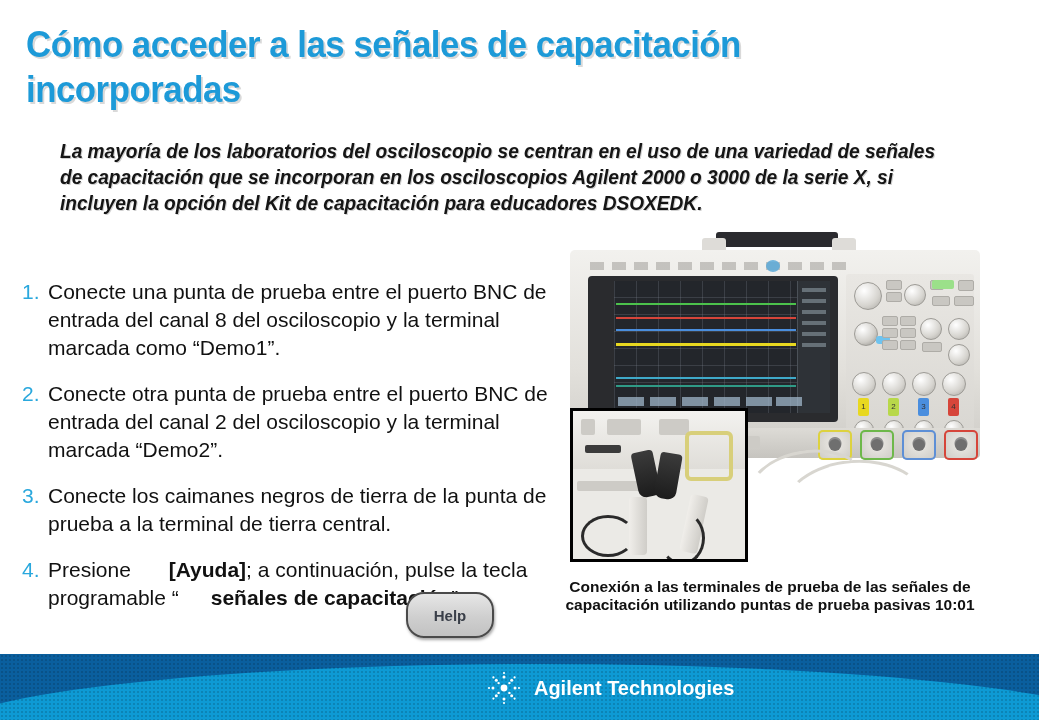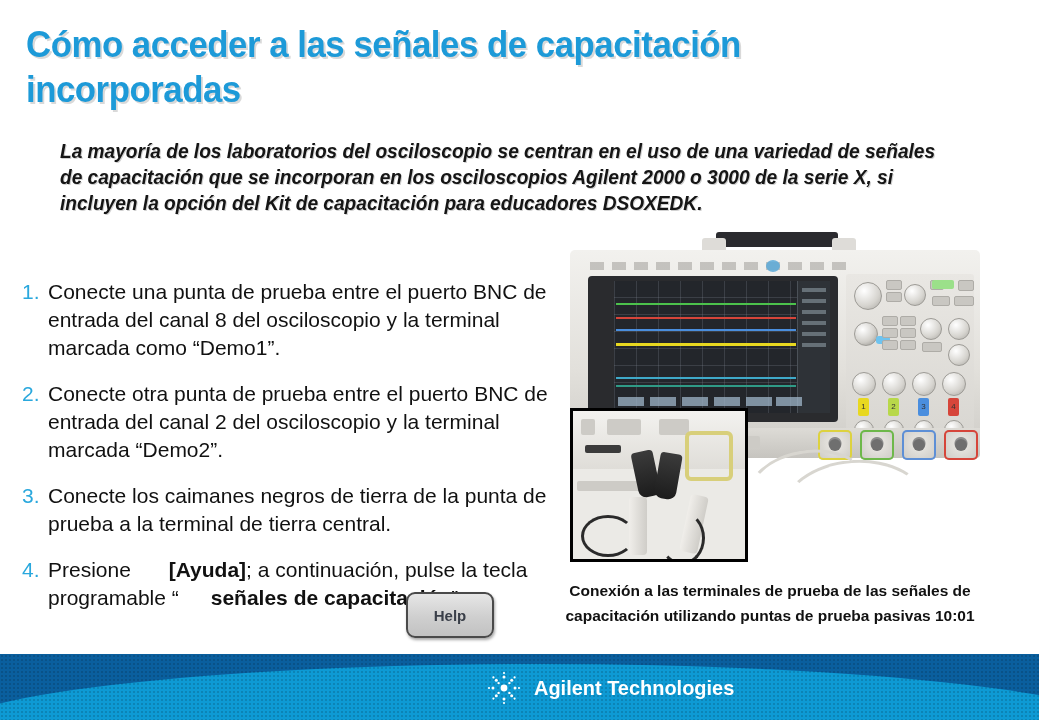--- a/index.html
+++ b/index.html
@@ -78,21 +78,21 @@
   }
   .step-text b { font-weight: bold; padding-left: 32px; }
 
   
   #help-key {
     position: absolute;
     left: 406px;
     top: 592px;
     width: 84px;
     height: 42px;
-    border-radius: 9px;
+    border-radius: 18px;
     border: 2px solid #4a4a4a;
     background: linear-gradient(#e6e6e6, #cfcfcf 55%, #c2c2c2);
     box-shadow: 1px 2px 3px rgba(0,0,0,0.35);
     display: flex;
     align-items: center;
     justify-content: center;
     font-size: 15px;
     font-weight: bold;
     color: #3a3f49;
   }
@@ -308,21 +308,21 @@
   }
 
   
   #photo-caption {
     position: absolute;
     left: 548px;
     top: 578px;
     width: 444px;
     text-align: center;
     font-size: 15.5px;
-    line-height: 25px;
+    line-height: 18px;
     font-weight: bold;
     color: #111111;
   }
 
   
   #footer {
     position: absolute;
     left: 0;
     bottom: 0;
     width: 1039px;

